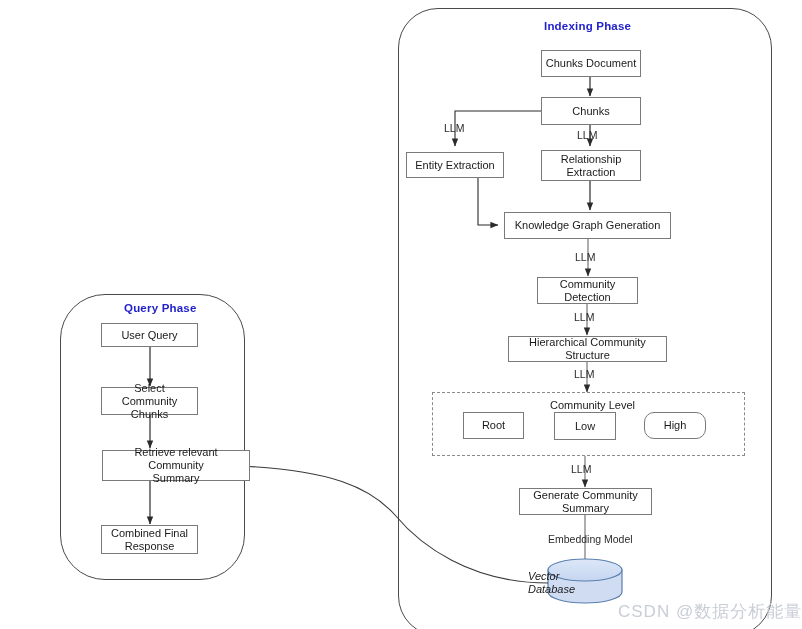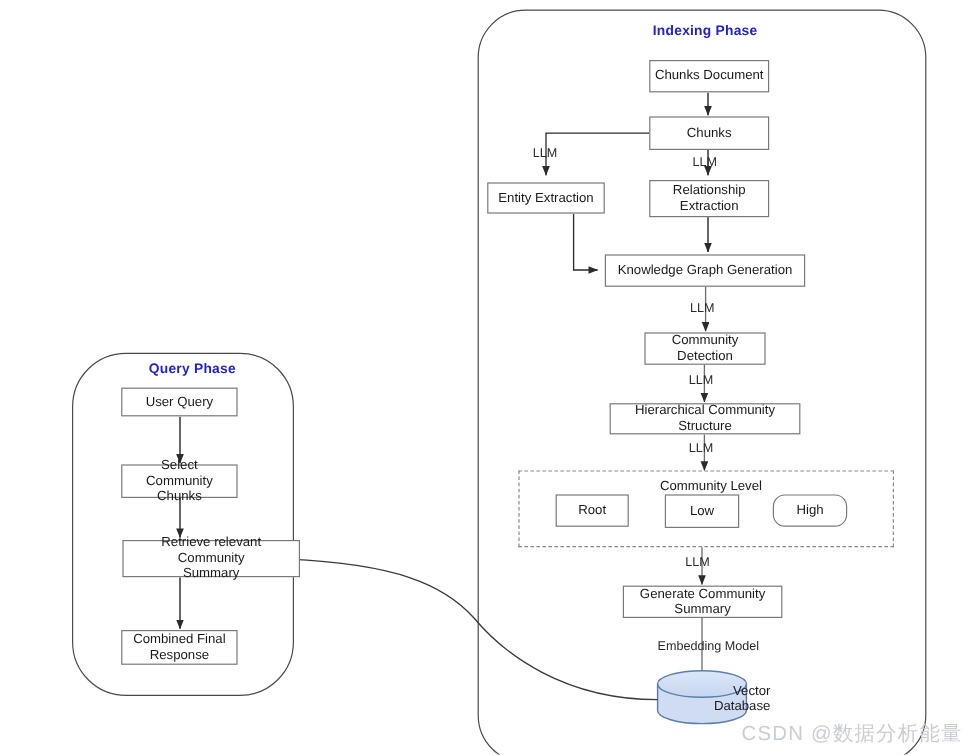--- a/index.html
+++ b/index.html
@@ -70,23 +70,24 @@
     position: absolute;
     box-sizing: border-box;
     border: 1.2px solid #4a4a4a;
     border-radius: 40px;
     background: transparent;
   }
   .db-label {
     position: absolute;
     font-size: 11px;
     line-height: 13px;
-    text-align: right;
+    text-align: left;
     color: #1a1a1a;
     white-space: nowrap;
+    font-style: italic;
   }
   .watermark {
     position: absolute;
     font-size: 17px;
     color: #c9cdd6;
     white-space: nowrap;
     letter-spacing: 1px;
   }
 </style>
 </head>

